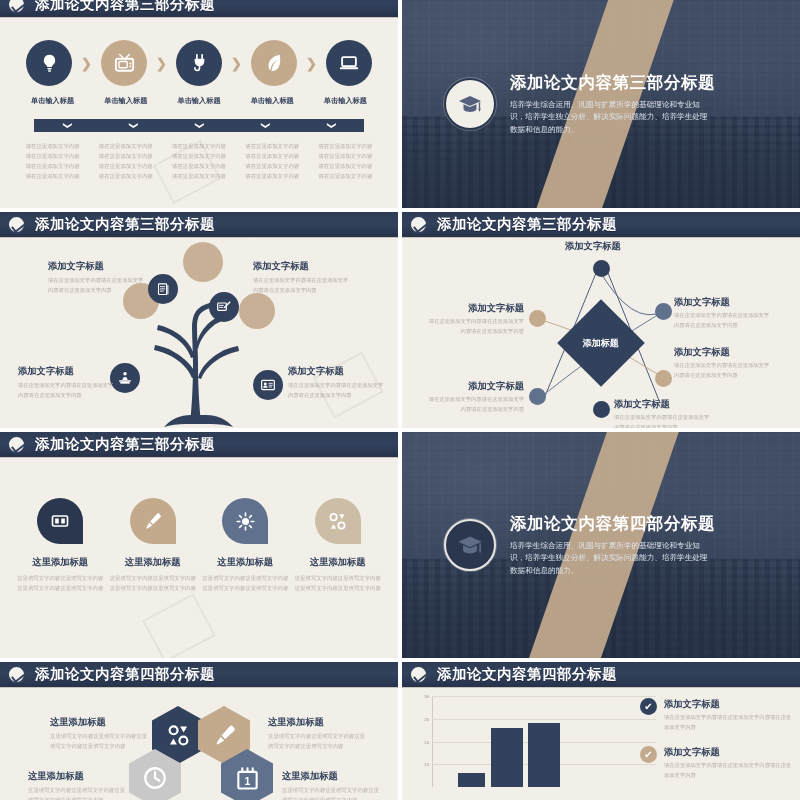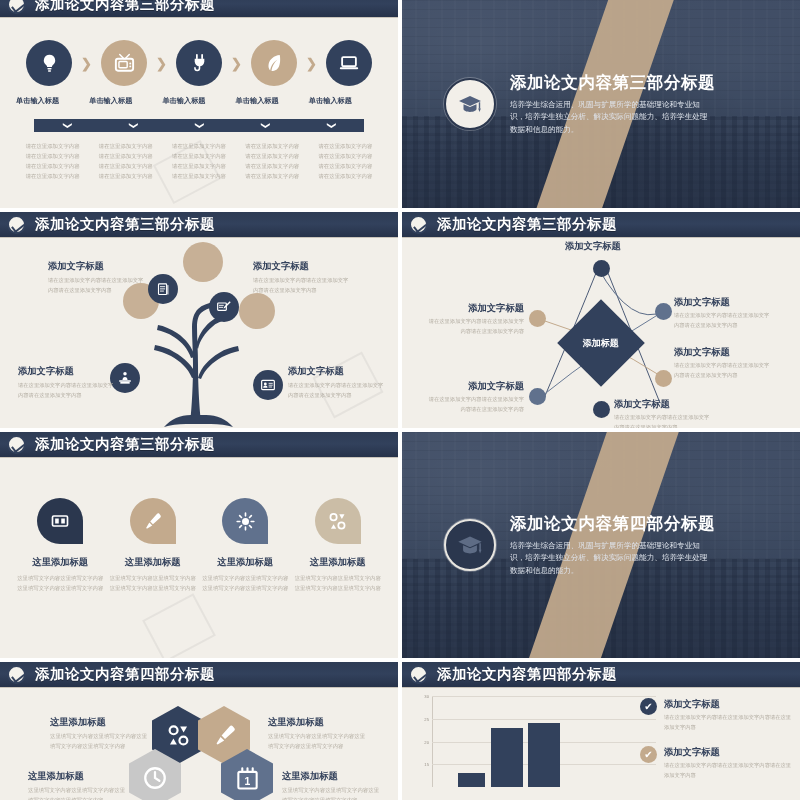--- a/index.html
+++ b/index.html
@@ -115,21 +115,21 @@
     flex: 0 0 auto;
   }
   .proc-arrow {
     color: #c3aa8d; font-size: 13px; font-weight: bold; flex: 0 0 auto;
   }
   .proc-labels {
     position: absolute; left: 16px; right: 16px; top: 96px;
     display: flex;
   }
   .proc-labels > div {
-    flex: 1; font-size: 7.2px; font-weight: bold; color: #33415b;
+    flex: 1; text-align: center; font-size: 7.2px; font-weight: bold; color: #33415b;
   }
   .proc-bar {
     position: absolute; left: 34px; right: 34px; top: 119px;
     height: 13px; background: #32415c;
     display: flex; align-items: center;
   }
   .proc-bar > div { flex: 1; text-align: center; color: #fff; font-size: 9px; line-height: 1; }
   .proc-body {
     position: absolute; left: 16px; right: 16px; top: 141px;
     display: flex;

